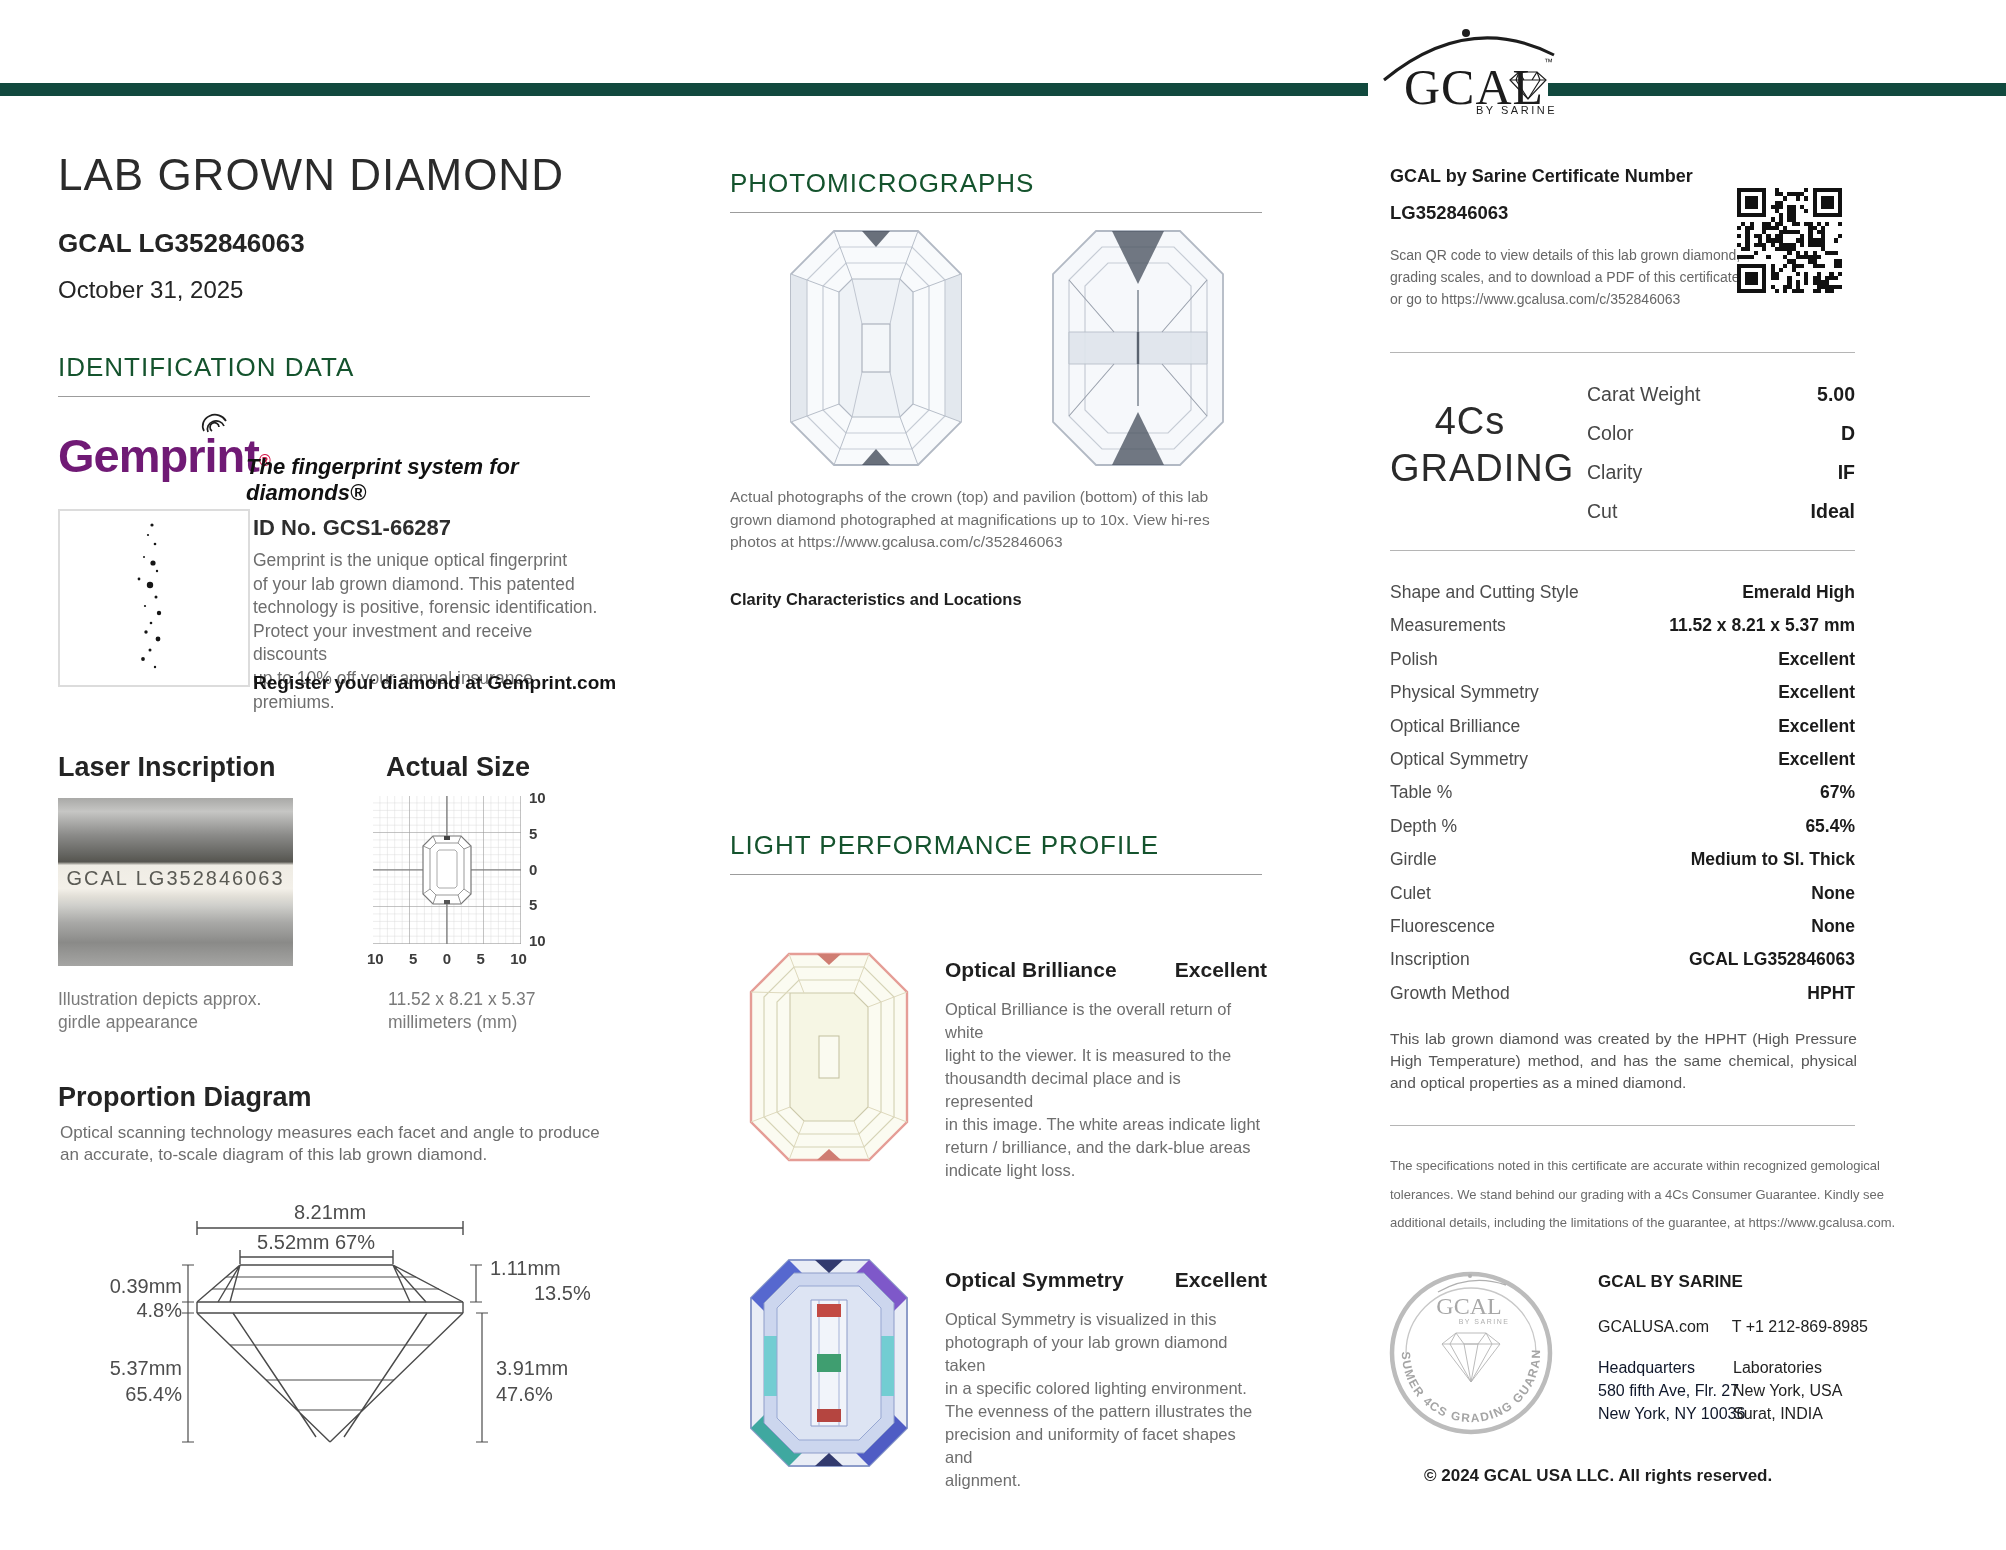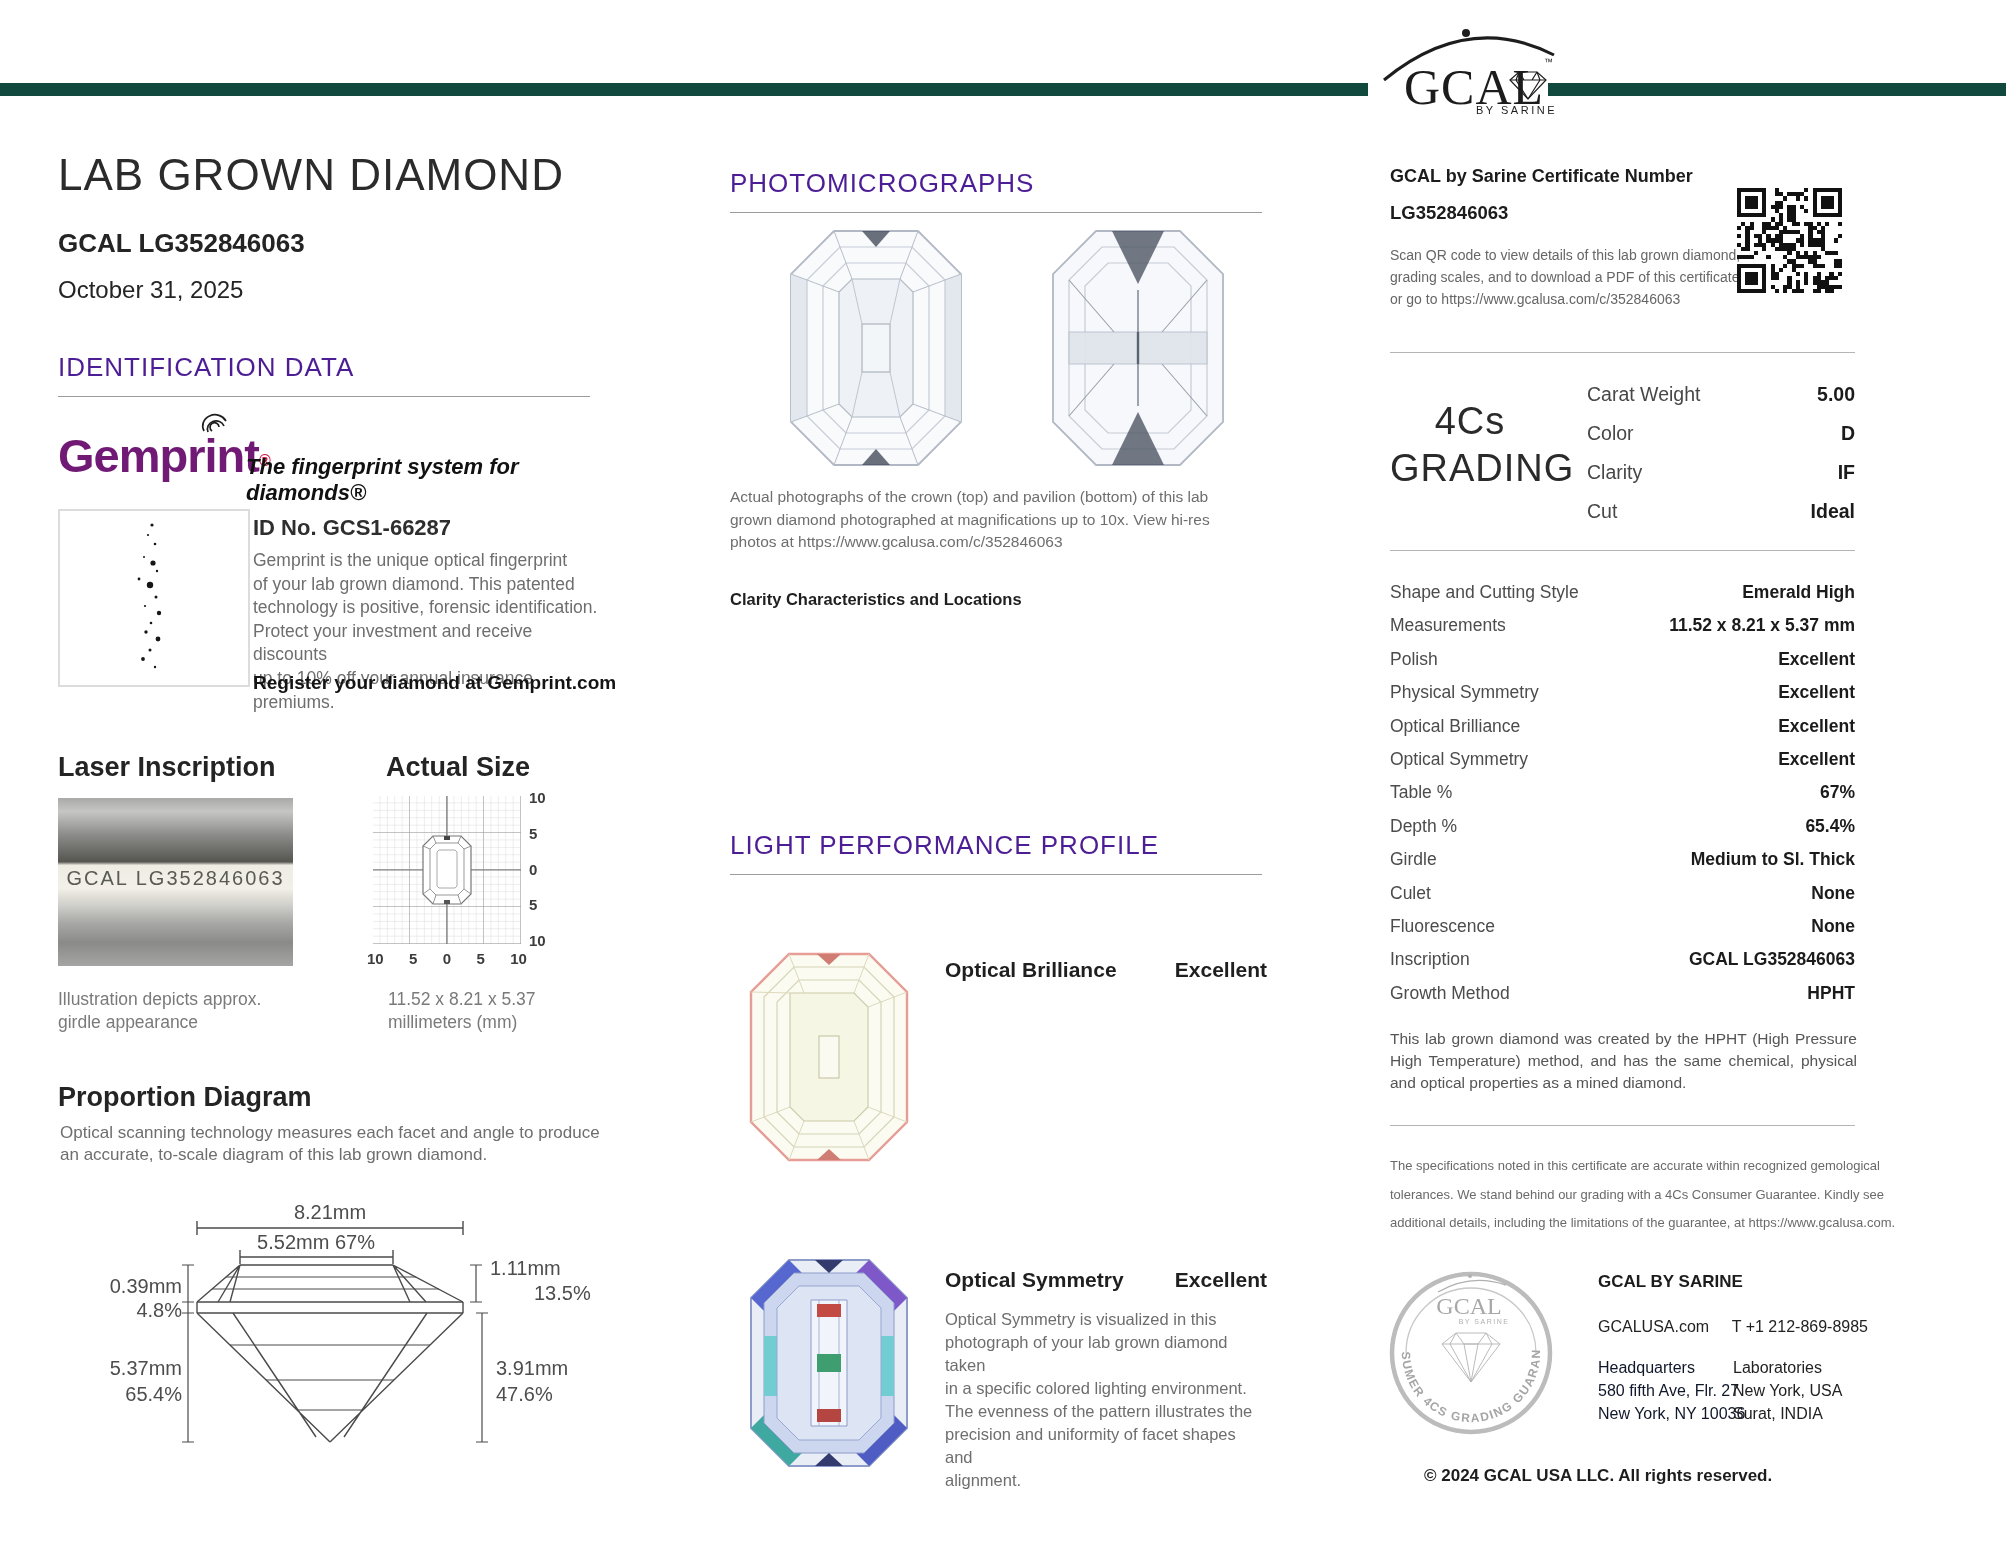--- a/index.html
+++ b/index.html
@@ -3,21 +3,21 @@
 <meta charset="utf-8">
 <style>
   html,body{margin:0;padding:0;background:#fff;}
   .page{position:relative;width:2006px;height:1550px;background:#ffffff;overflow:hidden;
         font-family:"Liberation Sans","DejaVu Sans",sans-serif;color:#222;}
   .abs{position:absolute;}
   .pre{white-space:pre-line;}
   .b{font-weight:bold;}
   .gray{color:#6e6e6e;}
   .bar{position:absolute;top:83px;height:13px;background:#11493e;}
-  .sec-h{font-size:26px;font-weight:400;color:#4c1d95;letter-spacing:1px;
+  .sec-h{font-size:26px;font-weight:400;color:#14532d;letter-spacing:1px;
          border-bottom:1px solid #9c9c9c;padding-bottom:13px;}
   .spec-row{display:flex;justify-content:space-between;height:33.4px;font-size:17.5px;}
   .spec-row .lbl{color:#4c4c4c;}
   .spec-row .val{color:#1b1b1b;font-weight:bold;}
   .c4-row{display:flex;justify-content:space-between;height:39px;font-size:19.5px;}
   .c4-row .lbl{color:#474747;}
   .c4-row .val{color:#1b1b1b;font-weight:bold;}
   .hr{position:absolute;border-top:1px solid #b5b5b5;}
   .prop-lab{position:absolute;font-size:20px;color:#4d4d4d;}
   .axis-num{font-size:15px;font-weight:600;color:#3c3c3c;}
@@ -208,20 +208,26 @@
     <polygon points="68,2 92,2 80,13" fill="#cf7d72"></polygon>
     <polygon points="68,208 92,208 80,197" fill="#cf7d72"></polygon>
     <rect x="70" y="84" width="20" height="42" fill="#fafaf0" stroke="#c2bf9e" stroke-width="1"></rect>
   </svg>
 
   <div class="abs" style="left:945px;top:958px;width:322px;">
     <div class="lp-head">
       <span>Optical Brilliance</span>
       <span>Excellent</span>
     </div>
+    <div class="pre gray" style="margin-top:16px;font-size:16.5px;line-height:23px;">Optical Brilliance is the overall return of white
+light to the viewer. It is measured to the
+thousandth decimal place and is represented
+in this image. The white areas indicate light
+return / brilliance,  and the dark-blue areas
+indicate light loss.</div>
   </div>
 
   <svg class="abs" style="left:749px;top:1258px;" width="160" height="210" viewBox="0 0 160 210">
     <polygon points="40,2 120,2 158,40 158,170 120,208 40,208 2,170 2,40" fill="#e9edf6" stroke="#8d9cc9" stroke-width="2"></polygon>
     <polygon points="2,40 40,2 54,16 16,54" fill="#5668cf"></polygon>
     <polygon points="120,2 158,40 144,54 106,16" fill="#7e58c9"></polygon>
     <polygon points="2,170 40,208 54,194 16,156" fill="#3fa8a0"></polygon>
     <polygon points="158,170 120,208 106,194 144,156" fill="#4f5cc4"></polygon>
     <polygon points="45,15 115,15 145,45 145,165 115,195 45,195 15,165 15,45" fill="#ccd6ee" stroke="#8d9cc9" stroke-width="1"></polygon>
     <rect x="15" y="78" width="14" height="60" fill="#72cdd2"></rect>

